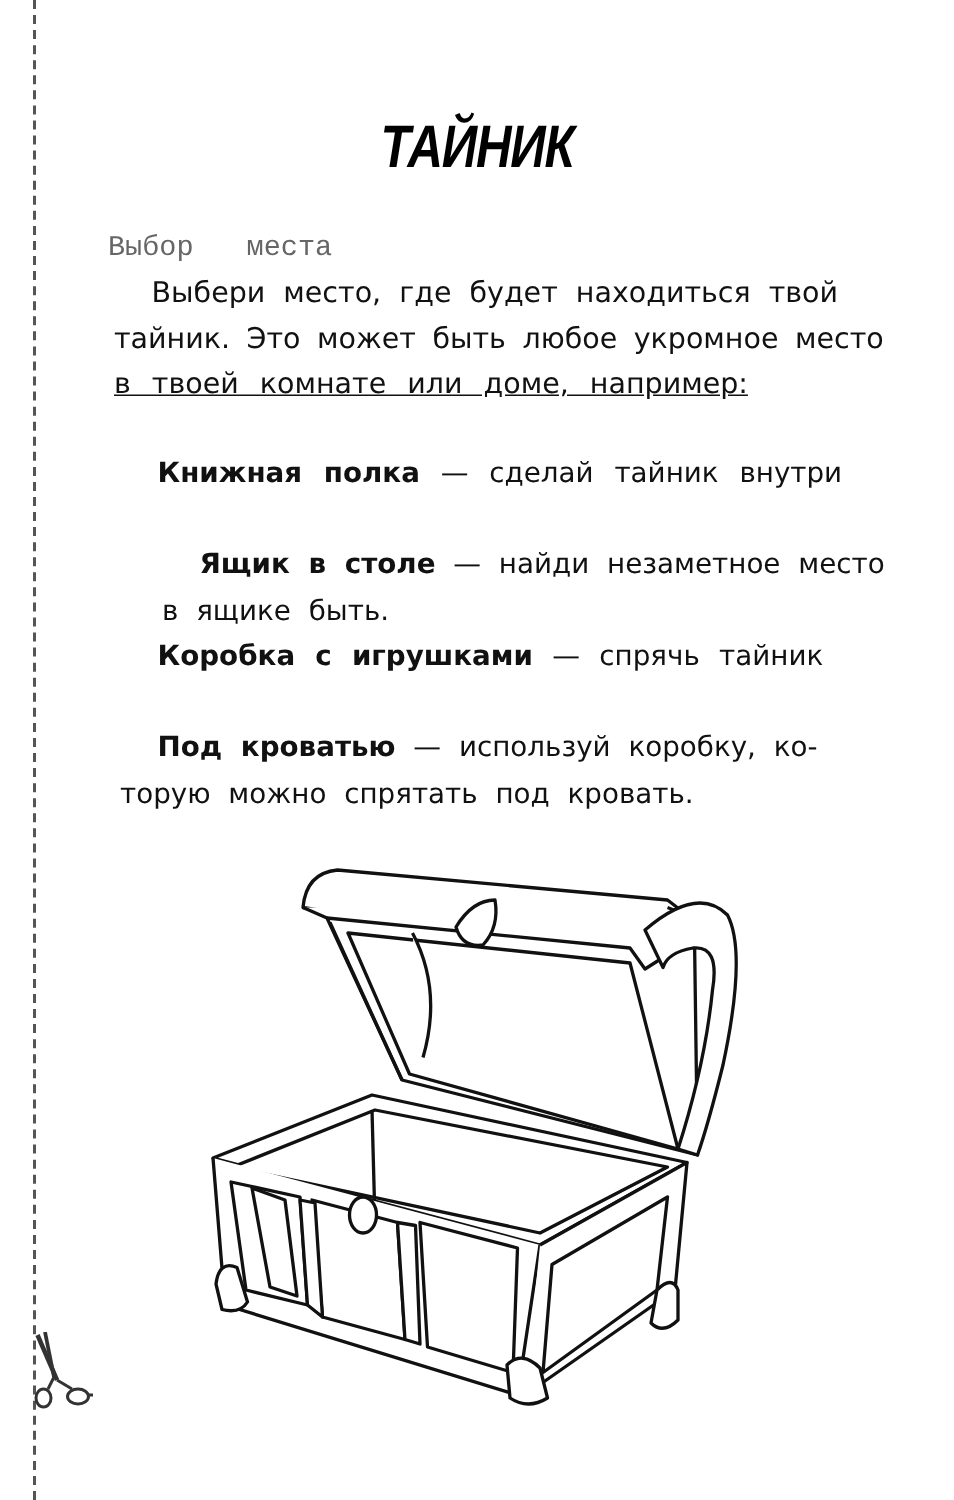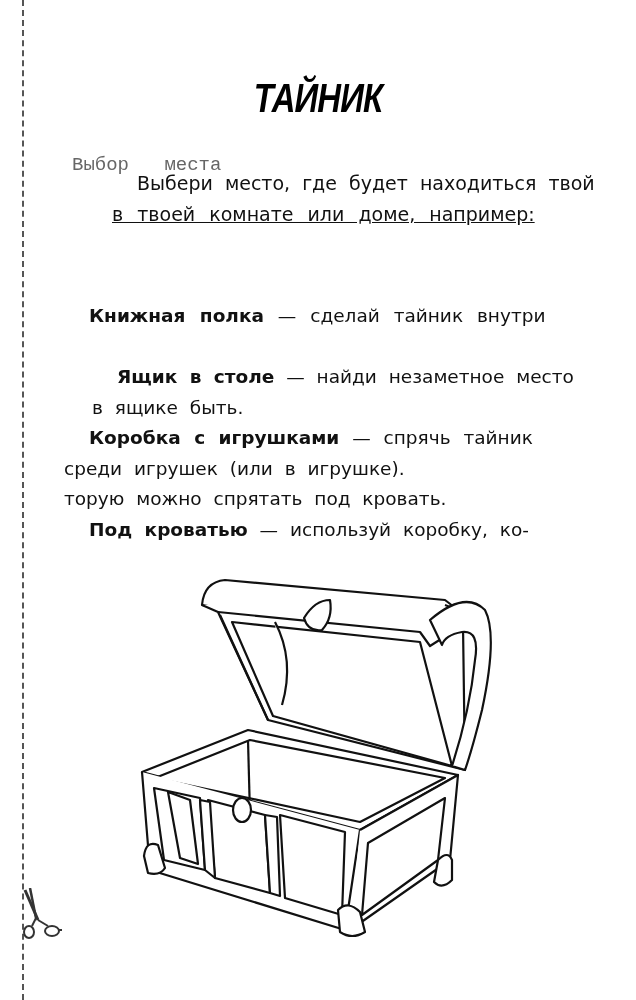--- a/index.html
+++ b/index.html
@@ -2,22 +2,22 @@
 <html><head>
 <meta charset="utf-8">
 <style>
   html, body { margin:0; padding:0; background:#ffffff; }
   body { width:636px; height:1000px; position:relative; overflow:hidden; font-family:"DejaVu Sans", sans-serif; color:#111; }
   .cutline { position:absolute; left:22px; top:0; width:0; height:1000px; border-left:2px dashed #555; }
   .scissors { position:absolute; left:16px; top:888px; width:48px; height:60px; }
   .title { position:absolute; left:0; width:636px; top:76px; text-align:center; font-family:"Liberation Sans", sans-serif; font-weight:bold; font-style:italic; font-size:40px; letter-spacing:-1px; transform:scaleX(0.82); transform-origin:318px 0; color:#000; }
   .subhead { position:absolute; left:72px; top:154px; font-family:"Liberation Mono", monospace; font-size:19px; color:#666; word-spacing:24px; }
   .para { position:absolute; left:76px; width:485px; font-family:"DejaVu Sans", sans-serif; font-size:19px; line-height:30.5px; color:#111; text-align:justify; }
-  .p-intro { top:168px;margin-left:36px; }
-  .item { position:absolute; left:64px; width:485px; font-size:18.5px; line-height:30.5px; text-align:justify; text-align-last:left; }
+  .p-intro { top:180px; }
+  .item { position:absolute; left:80px; width:485px; font-size:18.5px; line-height:30.5px; text-align:justify; text-align-last:left; }
   .item b { font-weight:bold; }
   .i1 { top:301px; } .i2 { top:362px;margin-left:28px; } .i3 { top:423px; } .i4 { top:484px; }
   .chest { position:absolute; left:120px; top:560px; width:400px; height:390px; }
   .line { display:block; white-space:nowrap; }
 </style>
 </head>
 <body>
 
 <div class="cutline"></div>
 <svg class="scissors" viewBox="0 0 48 60">
@@ -30,37 +30,37 @@
     <ellipse cx="36" cy="43" rx="7" ry="5"></ellipse>
     <line x1="43" y1="42" x2="46" y2="42"></line>
   </g>
 </svg>
 
 <div class="title">ТАЙНИК</div>
 <div class="subhead">Выбор места</div>
 
 <div class="para p-intro">
   <span class="line" style="padding-left:25px;word-spacing:6px;">Выбери место, где будет находиться твой</span>
+  <span class="line" style="word-spacing:5px;">тайник. Это может быть любое укромное место</span>
   <span class="line" style="word-spacing:8px;text-decoration:underline;">в твоей комнате или доме, например:</span>
 </div>
 
 <div class="item i1">
   <span class="line" style="padding-left:25px;word-spacing:8px;"><b>Книжная полка</b><span> — </span><span>сделай тайник внутри</span></span>
 </div>
 <div class="item i2">
   <span class="line" style="padding-left:25px;word-spacing:6px;"><b>Ящик в столе</b><span> — </span><span>найди незаметное место</span></span>
   <span class="line" style="word-spacing:6px;">в ящике быть.</span>
 </div>
 <div class="item i3">
   <span class="line" style="padding-left:25px;word-spacing:7px;"><b>Коробка с игрушками</b><span> — </span><span>спрячь тайник</span></span>
-  <span class="line" style="word-spacing:6px;">среди игрушек (или в игрушке).</span>
 </div>
 <div class="item i4">
+  <span class="line" style="padding-left:25px;word-spacing:6px;"><b>Под кроватью</b><span> — </span><span>используй коробку, ко-</span></span>
   <span class="line" style="word-spacing:6px;">торую можно спрятать под кровать.</span>
-  <span class="line" style="padding-left:25px;word-spacing:6px;"><b>Под кроватью</b><span> — </span><span>используй коробку, ко-</span></span>
 </div>
 
 <svg class="chest" viewBox="0 0 400 390">
   <g fill="#fff" stroke="#111" stroke-width="2.2" stroke-linejoin="round">
 
     <path d="M82 45 Q84 22 105 20 L325 40 L338 50 L300 55 L100 48 Z"></path>
     <path d="M82 45 L98 52 L148 160 L345 210 L343 65 Q340 50 325 45"></path>
     <path d="M98 52 L300 72 L310 86 L343 65"></path>
     <path d="M100 55 L148 160"></path>
     <path d="M112 62 L300 82 L332 206 L153 156 Z"></path>

